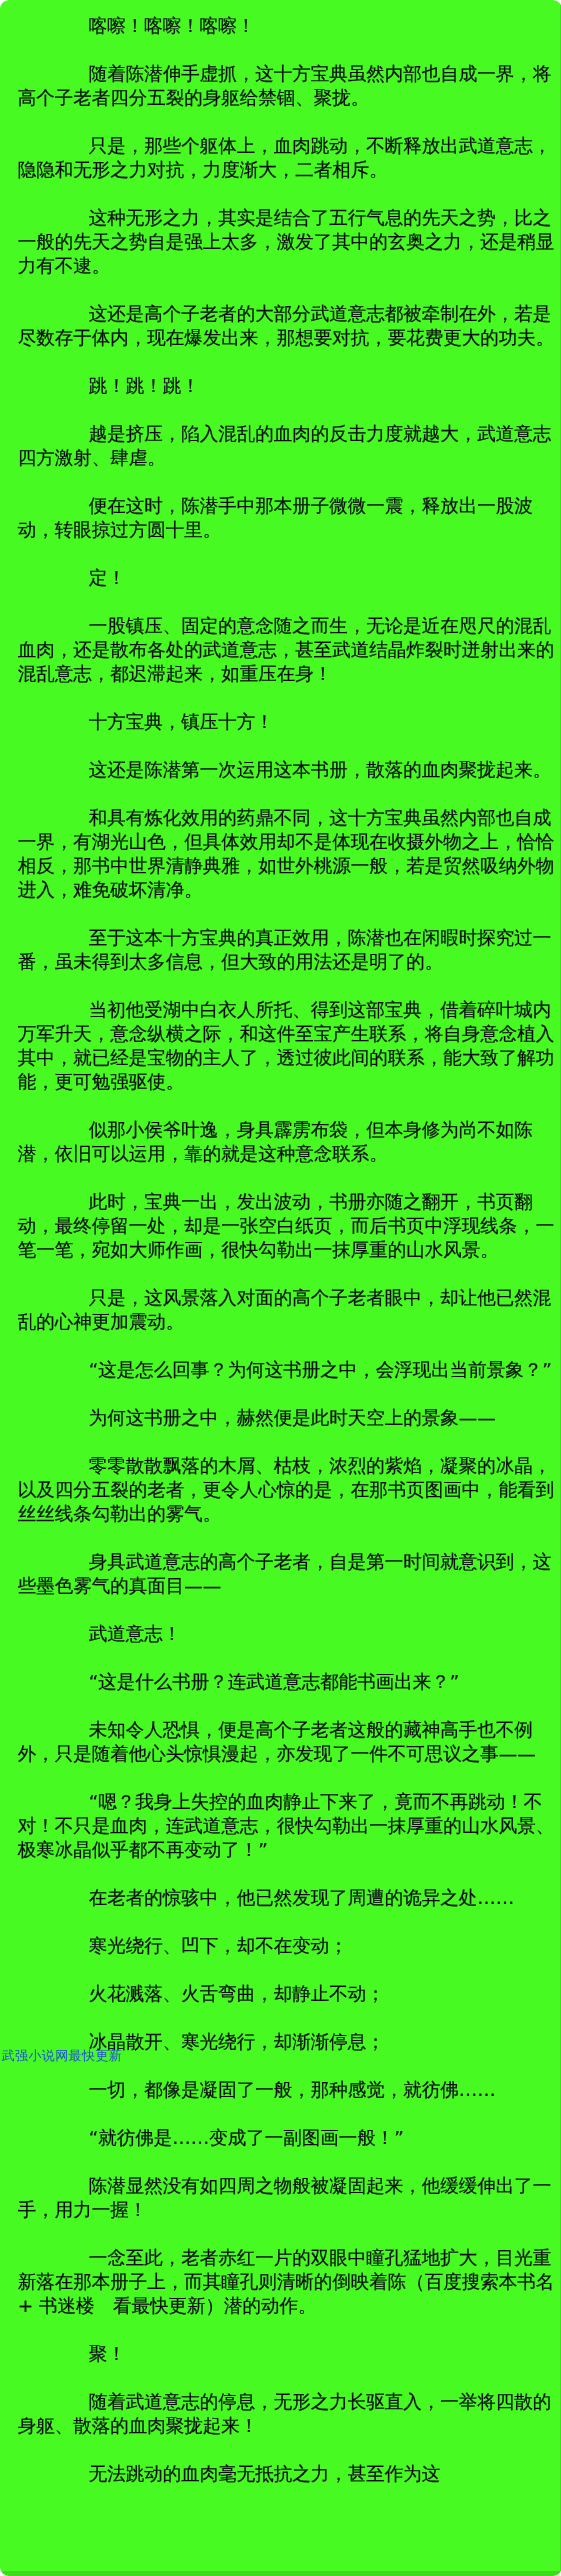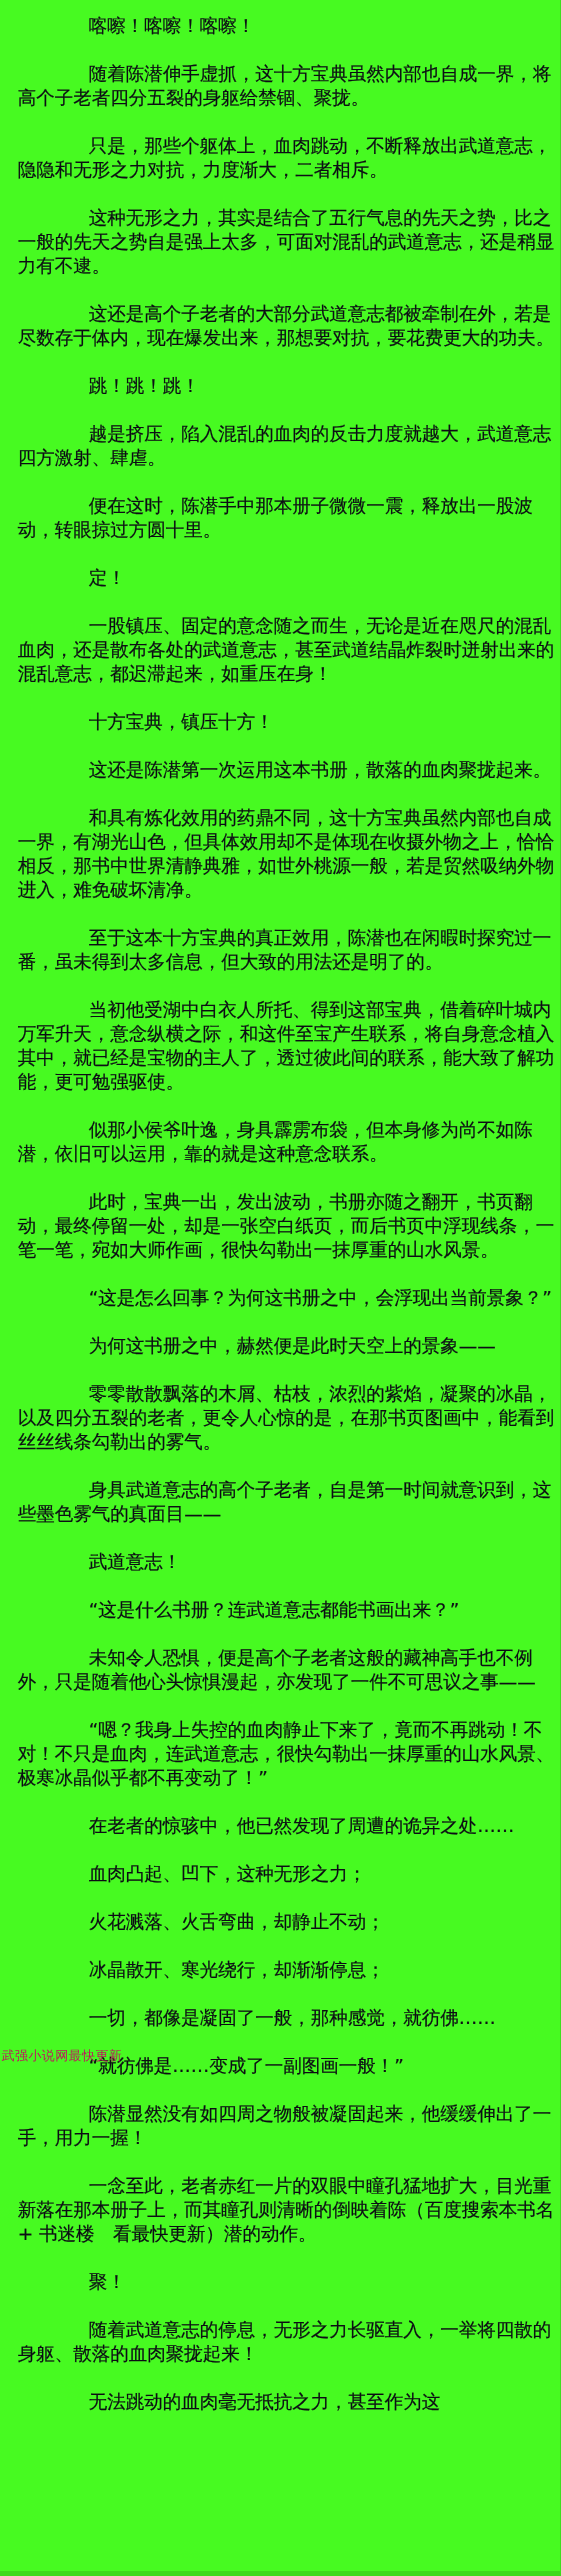--- a/index.html
+++ b/index.html
@@ -11,20 +11,21 @@
     font-family: "DejaVu Sans", sans-serif;
   }
   .page {
     position: relative;
     width: 562px;
     height: 2576px;
     background: #47fa21;
     box-sizing: border-box;
     padding: 14.4px 6.4px 0 17.7px;
     overflow: hidden;
+    border-radius: 9px;
   }
   
   .page::after {
     content: "";
     position: absolute;
     left: 0; top: 0; right: 0; bottom: 0;
     pointer-events: none;
     border-right: 2.4px solid rgba(0,0,0,0.10);
     border-bottom: 5.6px solid rgba(0,0,0,0.12);
   }
@@ -39,57 +40,58 @@
     word-break: break-all;
     
     -webkit-text-stroke: 0.2px #0d0d15;
   }
   .watermark {
     position: absolute;
     left: 1.6px;
     top: 2048px;
     font-size: 13px;
     line-height: 16px;
-    color: #be185d;
+    color: #1d4ed8;
     letter-spacing: 0.4px;
     font-family: "DejaVu Sans", sans-serif;
   }
 </style>
 </head>
 <body>
 
 <div class="page" style="background: rgb(71, 250, 33);">
   <div id="content">
       <p class="para">喀嚓！喀嚓！喀嚓！</p>
       <p class="para">随着陈潜伸手虚抓，这十方宝典虽然内部也自成一界，将高个子老者四分五裂的身躯给禁锢、聚拢。</p>
       <p class="para">只是，那些个躯体上，血肉跳动，不断释放出武道意志，隐隐和无形之力对抗，力度渐大，二者相斥。</p>
-      <p class="para">这种无形之力，其实是结合了五行气息的先天之势，比之一般的先天之势自是强上太多，可面对混乱的武道意志，还是稍显力有不逮。</p>
+      <p class="para">这种无形之力，其实是结合了五行气息的先天之势，比之一般的先天之势自是强上太多，激发了其中的玄奥之力，还是稍显力有不逮。</p>
       <p class="para">这还是高个子老者的大部分武道意志都被牵制在外，若是尽数存于体内，现在爆发出来，那想要对抗，要花费更大的功夫。</p>
       <p class="para">跳！跳！跳！</p>
       <p class="para">越是挤压，陷入混乱的血肉的反击力度就越大，武道意志四方激射、肆虐。</p>
       <p class="para">便在这时，陈潜手中那本册子微微一震，释放出一股波动，转眼掠过方圆十里。</p>
       <p class="para">定！</p>
       <p class="para">一股镇压、固定的意念随之而生，无论是近在咫尺的混乱血肉，还是散布各处的武道意志，甚至武道结晶炸裂时迸射出来的混乱意志，都迟滞起来，如重压在身！</p>
       <p class="para">十方宝典，镇压十方！</p>
       <p class="para">这还是陈潜第一次运用这本书册，散落的血肉聚拢起来。</p>
       <p class="para">和具有炼化效用的药鼎不同，这十方宝典虽然内部也自成一界，有湖光山色，但具体效用却不是体现在收摄外物之上，恰恰相反，那书中世界清静典雅，如世外桃源一般，若是贸然吸纳外物进入，难免破坏清净。</p>
       <p class="para">至于这本十方宝典的真正效用，陈潜也在闲暇时探究过一番，虽未得到太多信息，但大致的用法还是明了的。</p>
       <p class="para">当初他受湖中白衣人所托、得到这部宝典，借着碎叶城内万军升天，意念纵横之际，和这件至宝产生联系，将自身意念植入其中，就已经是宝物的主人了，透过彼此间的联系，能大致了解功能，更可勉强驱使。</p>
       <p class="para">似那小侯爷叶逸，身具霹雳布袋，但本身修为尚不如陈潜，依旧可以运用，靠的就是这种意念联系。</p>
       <p class="para">此时，宝典一出，发出波动，书册亦随之翻开，书页翻动，最终停留一处，却是一张空白纸页，而后书页中浮现线条，一笔一笔，宛如大师作画，很快勾勒出一抹厚重的山水风景。</p>
+      <p class="para">只是，这风景落入对面的高个子老者眼中，却让他已然混乱的心神更加震动。</p>
       <p class="para">“这是怎么回事？为何这书册之中，会浮现出当前景象？”</p>
       <p class="para">为何这书册之中，赫然便是此时天空上的景象——</p>
       <p class="para">零零散散飘落的木屑、枯枝，浓烈的紫焰，凝聚的冰晶，以及四分五裂的老者，更令人心惊的是，在那书页图画中，能看到丝丝线条勾勒出的雾气。</p>
       <p class="para">身具武道意志的高个子老者，自是第一时间就意识到，这些墨色雾气的真面目——</p>
       <p class="para">武道意志！</p>
       <p class="para">“这是什么书册？连武道意志都能书画出来？”</p>
       <p class="para">未知令人恐惧，便是高个子老者这般的藏神高手也不例外，只是随着他心头惊惧漫起，亦发现了一件不可思议之事——</p>
       <p class="para">“嗯？我身上失控的血肉静止下来了，竟而不再跳动！不对！不只是血肉，连武道意志，很快勾勒出一抹厚重的山水风景、极寒冰晶似乎都不再变动了！”</p>
       <p class="para">在老者的惊骇中，他已然发现了周遭的诡异之处……</p>
-      <p class="para">血肉凸起、凹下，这种无形之力；</p>
+      <p class="para">寒光绕行、凹下，却不在变动；</p>
       <p class="para">火花溅落、火舌弯曲，却静止不动；</p>
       <p class="para">冰晶散开、寒光绕行，却渐渐停息；</p>
       <p class="para">一切，都像是凝固了一般，那种感觉，就彷佛……</p>
       <p class="para">“就彷佛是……变成了一副图画一般！”</p>
       <p class="para">陈潜显然没有如四周之物般被凝固起来，他缓缓伸出了一手，用力一握！</p>
       <p class="para">一念至此，老者赤红一片的双眼中瞳孔猛地扩大，目光重新落在那本册子上，而其瞳孔则清晰的倒映着陈（百度搜索本书名+ 书迷楼　看最快更新）潜的动作。</p>
       <p class="para">聚！</p>
       <p class="para">随着武道意志的停息，无形之力长驱直入，一举将四散的身躯、散落的血肉聚拢起来！</p>
       <p class="para">无法跳动的血肉毫无抵抗之力，甚至作为这</p>
     </div>

